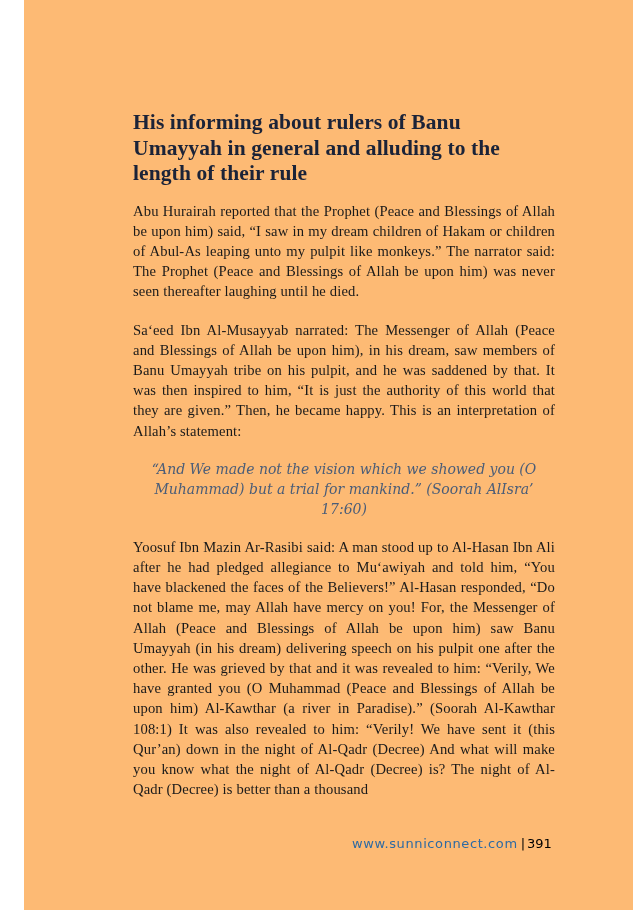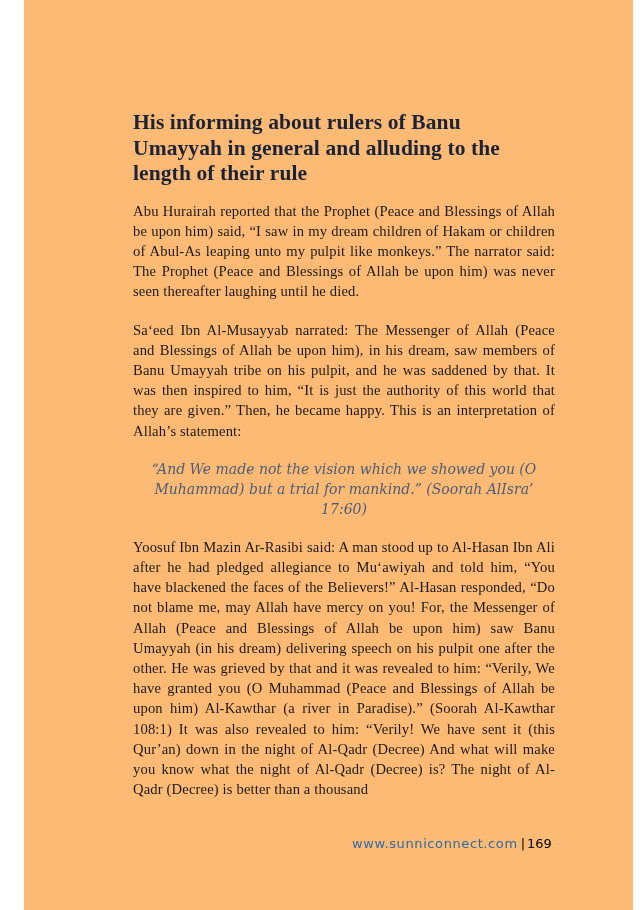--- a/index.html
+++ b/index.html
@@ -54,15 +54,15 @@
 <div class="page">
   <div class="content">
     <h1>His informing about rulers of Banu Umayyah in general and alluding to the length of their rule</h1>
     <p class="body">Abu Hurairah reported that the Prophet (Peace and Blessings of Allah be upon him) said, “I saw in my dream children of Hakam or children of Abul-As leaping unto my pulpit like monkeys.” The narrator said: The Prophet (Peace and Blessings of Allah be upon him) was never seen thereafter laughing until he died.</p>
     <p class="body">Sa‘eed Ibn Al-Musayyab narrated: The Messenger of Allah (Peace and Blessings of Allah be upon him), in his dream, saw members of Banu Umayyah tribe on his pulpit, and he was saddened by that. It was then inspired to him, “It is just the authority of this world that they are given.” Then, he became happy. This is an interpretation of Allah’s statement:</p>
     <p class="quote">“And We made not the vision which we showed you (O Muhammad) but a trial for mankind.” (Soorah AlIsra’ 17:60)</p>
     <p class="body">Yoosuf Ibn Mazin Ar-Rasibi said: A man stood up to Al-Hasan Ibn Ali after he had pledged allegiance to Mu‘awiyah and told him, “You have blackened the faces of the Believers!” Al-Hasan responded, “Do not blame me, may Allah have mercy on you! For, the Messenger of Allah (Peace and Blessings of Allah be upon him) saw Banu Umayyah (in his dream) delivering speech on his pulpit one after the other. He was grieved by that and it was revealed to him: “Verily, We have granted you (O Muhammad (Peace and Blessings of Allah be upon him) Al-Kawthar (a river in Paradise).” (Soorah Al-Kawthar 108:1) It was also revealed to him: “Verily! We have sent it (this Qur’an) down in the night of Al-Qadr (Decree) And what will make you know what the night of Al-Qadr (Decree) is? The night of Al-Qadr (Decree) is better than a thousand</p>
   </div>
 
   <div class="footer">
-    <a>www.sunniconnect.com</a><span class="sep">|</span><span>169</span>
+    <a>www.sunniconnect.com</a><span class="sep">|</span><span>391</span>
   </div>
 </div>
 
 </body></html>

